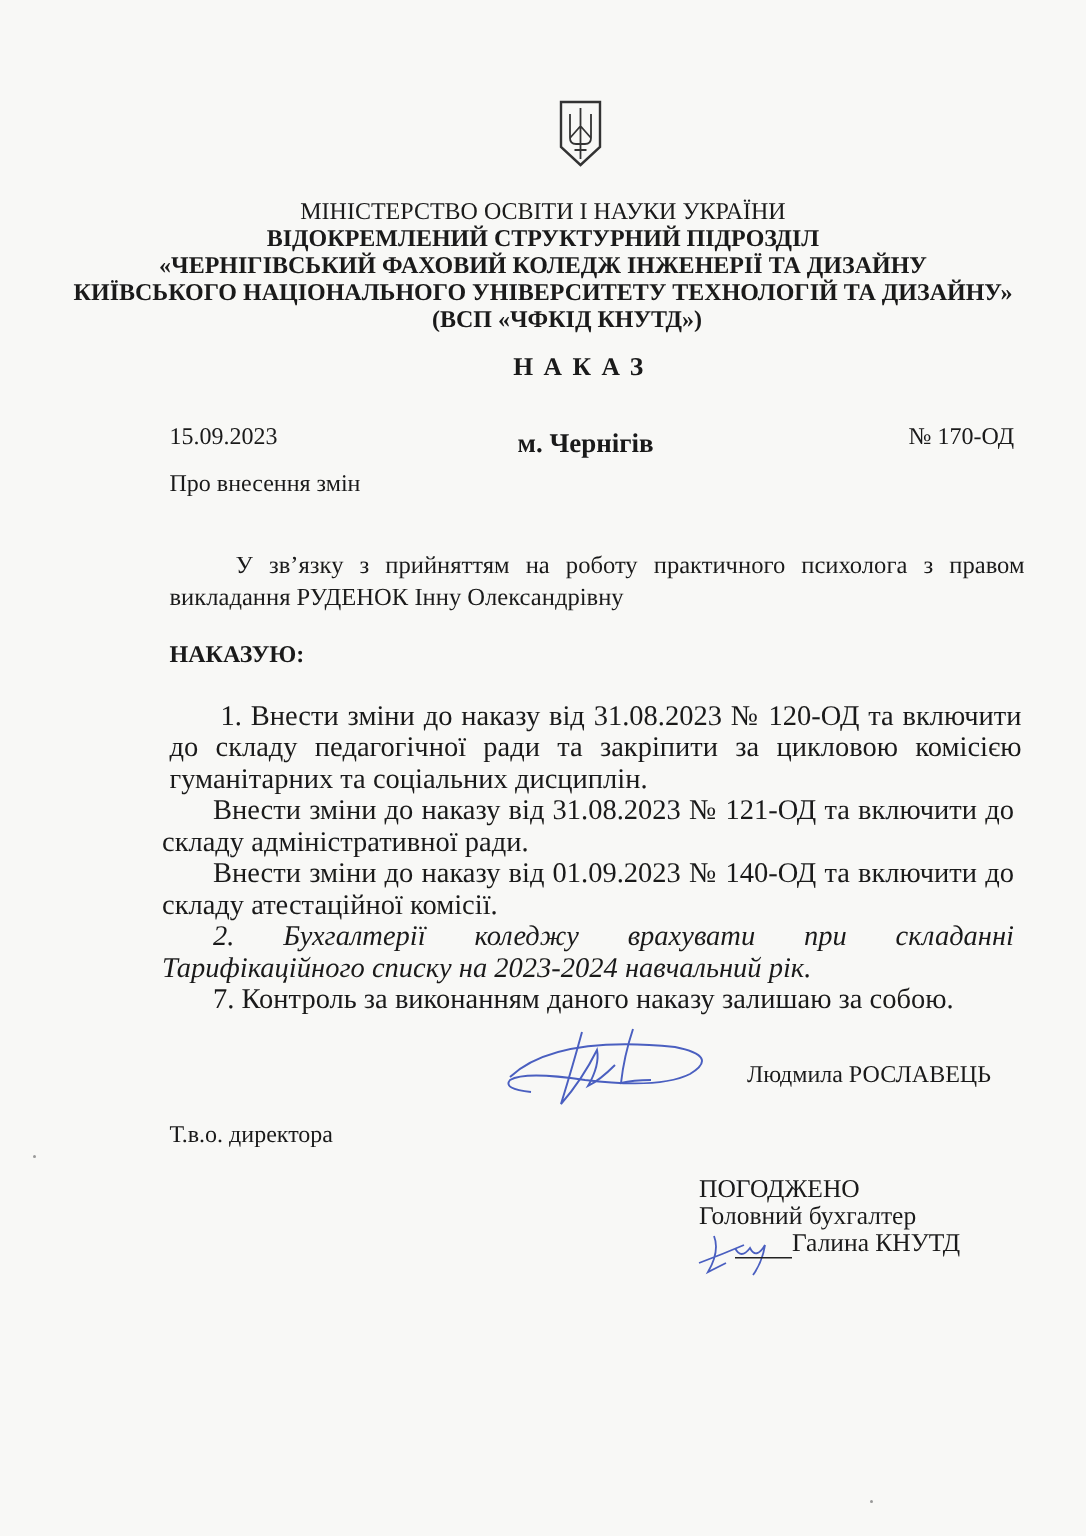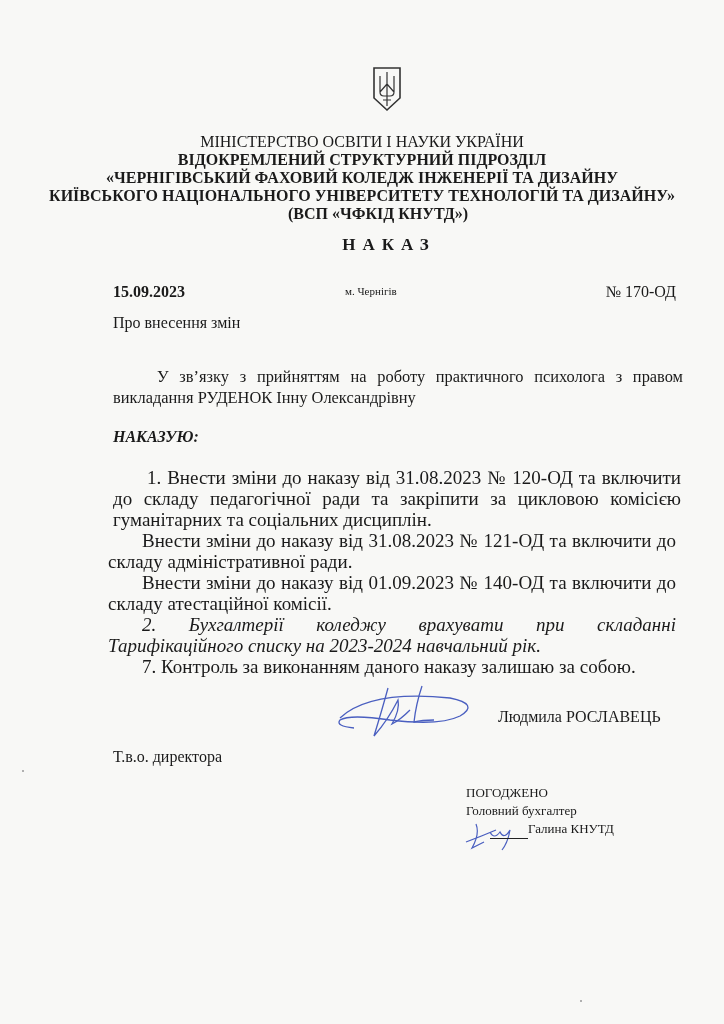--- a/index.html
+++ b/index.html
@@ -15,39 +15,39 @@
     .emblem { left: 372px; top: 66px; width: 30px; height: 46px; }
     .hdr { left: 0; width: 724px; text-align: center; font-size: 16px; line-height: 18px; }
     .hdr.l1 { top: 133px; font-weight: normal; letter-spacing: 0px; }
     .hdr.b { font-weight: bold; }
     .hdr.l2 { top: 151px; }
     .hdr.l3 { top: 169px; }
     .hdr.l4 { top: 187px; }
     .hdr.l5 { top: 205px; padding-left: 16px; }
     .title { left: 0; width: 778px; top: 235px; text-align: center; font-weight: bold; font-size: 17px; letter-spacing: 7px; }
     .row { top: 283px; font-size: 16px; }
-    .date { left: 113px; font-weight: bold; }
-    .city { left: 345px; font-size: 11px; top: 285px; }
+    .date { left: 113px; }
+    .city { left: 345px; font-size: 18px; top: 285px; font-weight: bold; }
     .num { right: 48px; }
     .subject { left: 113px; top: 314px; font-size: 16px; }
     .para { left: 113px; width: 570px; font-size: 16.4px; line-height: 21px; text-align: justify; }
     .p-intro { top: 366px; }
     .p-intro .ind { display: inline-block; width: 44px; }
-    .orders { left: 113px; top: 428px; font-weight: bold; font-size: 16px; font-style: italic; }
+    .orders { left: 113px; top: 428px; font-weight: bold; font-size: 16px; }
     .item { position: absolute; font-size: 19px; line-height: 21px; width: 568px; text-align: justify; text-align-last: left; }
     .ind { display: inline-block; width: 34px; }
     .i1 { left: 113px; top: 467px; }
     .i2 { left: 108px; top: 530px; }
     .i3 { left: 108px; top: 572px; }
     .i4 { left: 108px; top: 614px; font-style: italic; }
     .i5 { left: 108px; top: 656px; }
     .sign-role { left: 113px; top: 748px; font-size: 16px; }
     .sign-name { left: 498px; top: 708px; font-size: 16px; }
     .signature { left: 330px; top: 680px; width: 150px; height: 70px; }
-    .appr { left: 466px; font-size: 13px; line-height: 18px; }
+    .appr { left: 466px; font-size: 17px; line-height: 18px; }
     .a1 { top: 784px; }
     .a2 { top: 802px; }
     .a3 { top: 820px; left: 528px; }
     .signature2 { left: 462px; top: 812px; width: 70px; height: 40px; }
     .uline { left: 490px; top: 838px; width: 38px; height: 1px; background: #222; }
     .speck { width: 2px; height: 2px; background: #999; border-radius: 1px; }
   </style>
 </head>
 <body>
 

